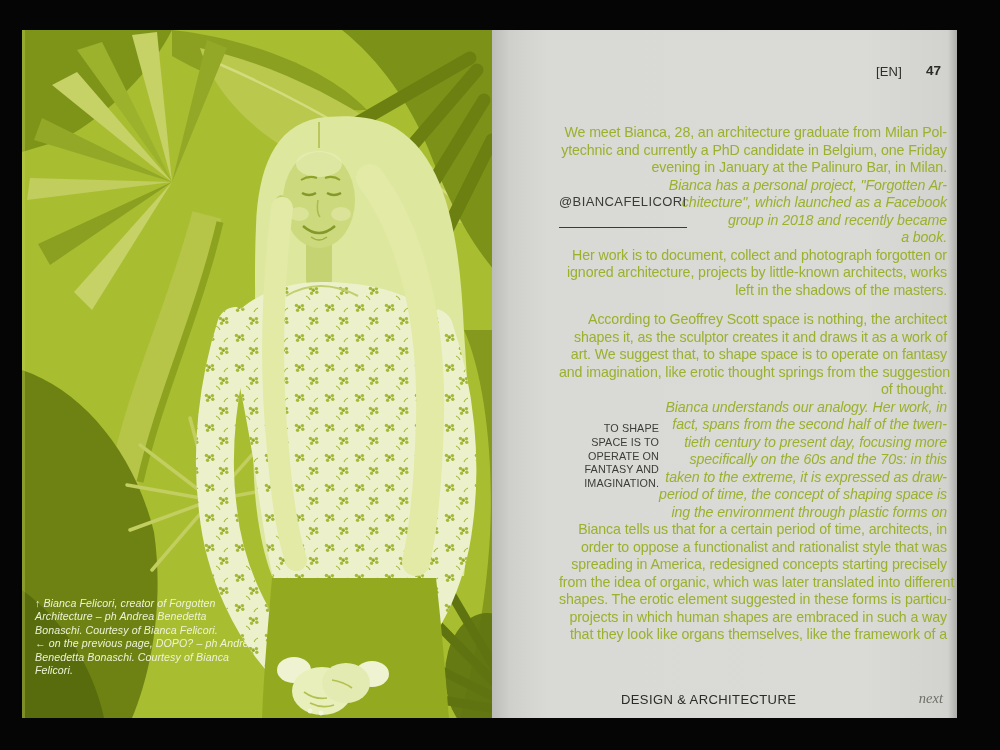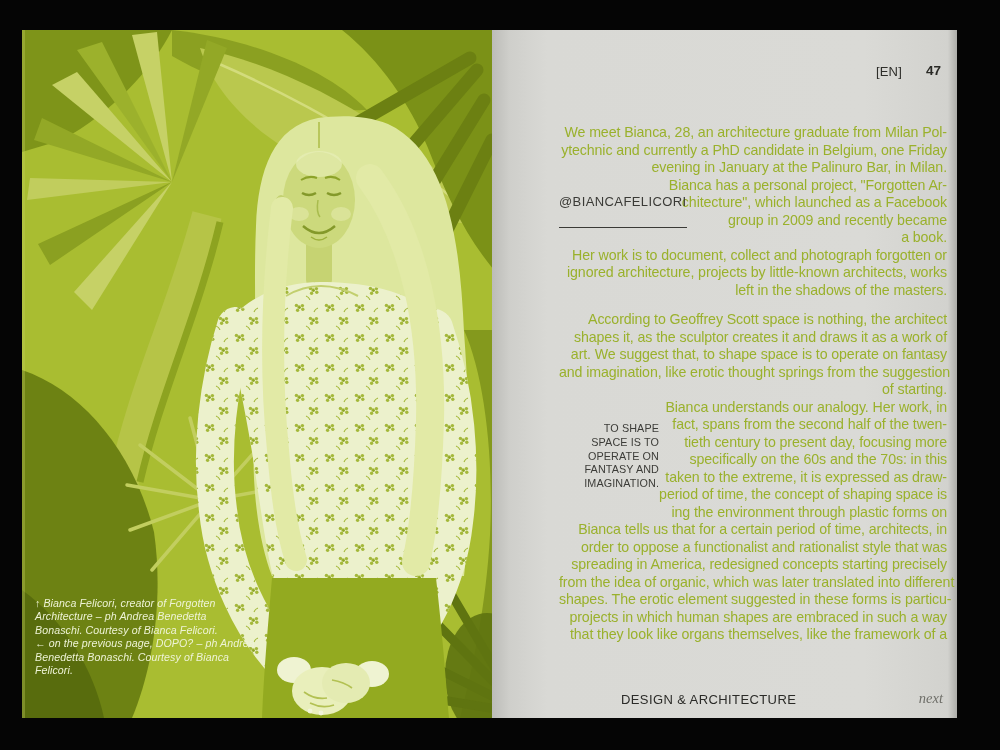--- a/index.html
+++ b/index.html
@@ -15,21 +15,21 @@
   .gutter{position:absolute;left:503px;top:30px;width:7px;height:688px;
     background:linear-gradient(90deg,#31360f 0%,#15150a 55%,#2a2a24 100%);}
   
   .page-right{position:absolute;left:492px;top:30px;width:465px;height:688px;
     background:linear-gradient(90deg,#bcbcb8 0px,#cfcfcb 18px,#d9d9d5 55px,#dadad6 80%,#d2d2ce 98%,#adada9 100%);text-align:right;}
   .lang-tag{position:absolute;top:34px;right:55px;font-size:13px;color:#2e2e2a;letter-spacing:.2px;}
   .page-number{position:absolute;top:33px;right:16px;font-size:13.5px;font-weight:bold;color:#2a2a26;}
   .article{position:absolute;left:67px;top:94px;width:388px;
     font-size:14.2px;line-height:17.5px;color:#9ab12c;letter-spacing:-.1px;}
   .para.gap{margin-top:12px;}
-  .para.indent{margin-left:48px;}
+  .para.indent{margin-left:48px;font-style:italic;}
   .line{white-space:nowrap;}
   .handle{position:absolute;left:67px;top:164px;font-size:13px;letter-spacing:.4px;
     color:#3a3a36;border-bottom:1px solid #3a3a36;padding-bottom:18px;cursor:pointer;}
   .pull-quote{position:absolute;left:67px;top:392px;width:100px;
     font-size:10.8px;line-height:13.8px;color:#3c3c38;white-space:pre-line;letter-spacing:.1px;}
   .footer-section{position:absolute;left:129px;top:662px;font-size:13px;color:#2b2b28;
     letter-spacing:.4px;font-weight:500;}
   .footer-next{position:absolute;right:14px;top:660px;font-size:14.5px;color:#6e6e68;
     font-family:"Liberation Serif",serif;font-style:italic;cursor:pointer;}
 </style>
@@ -180,34 +180,34 @@
 
     <div class="article">
         <div class="para">
           <div class="line">We meet Bianca, 28, an architecture graduate from Milan Pol-</div>
           <div class="line">ytechnic and currently a PhD candidate in Belgium, one Friday</div>
           <div class="line">evening in January at the Palinuro Bar, in Milan.</div>
         </div>
         <div class="para indent">
           <div class="line">Bianca has a personal project, "Forgotten Ar-</div>
           <div class="line">chitecture", which launched as a Facebook</div>
-          <div class="line">group in 2009 and recently became</div>
+          <div class="line">group in 2018 and recently became</div>
           <div class="line">a book.</div>
         </div>
         <div class="para">
           <div class="line">Her work is to document, collect and photograph forgotten or</div>
           <div class="line">ignored architecture, projects by little-known architects, works</div>
           <div class="line">left in the shadows of the masters.</div>
         </div>
         <div class="para gap">
           <div class="line">According to Geoffrey Scott space is nothing, the architect</div>
           <div class="line">shapes it, as the sculptor creates it and draws it as a work of</div>
           <div class="line">art. We suggest that, to shape space is to operate on fantasy</div>
           <div class="line">and imagination, like erotic thought springs from the suggestion</div>
-          <div class="line">of starting.</div>
+          <div class="line">of thought.</div>
         </div>
         <div class="para indent">
           <div class="line">Bianca understands our analogy. Her work, in</div>
           <div class="line">fact, spans from the second half of the twen-</div>
           <div class="line">tieth century to present day, focusing more</div>
           <div class="line">specifically on the 60s and the 70s: in this</div>
           <div class="line">taken to the extreme, it is expressed as draw-</div>
           <div class="line">period of time, the concept of shaping space is</div>
           <div class="line">ing the environment through plastic forms on</div>
         </div>

